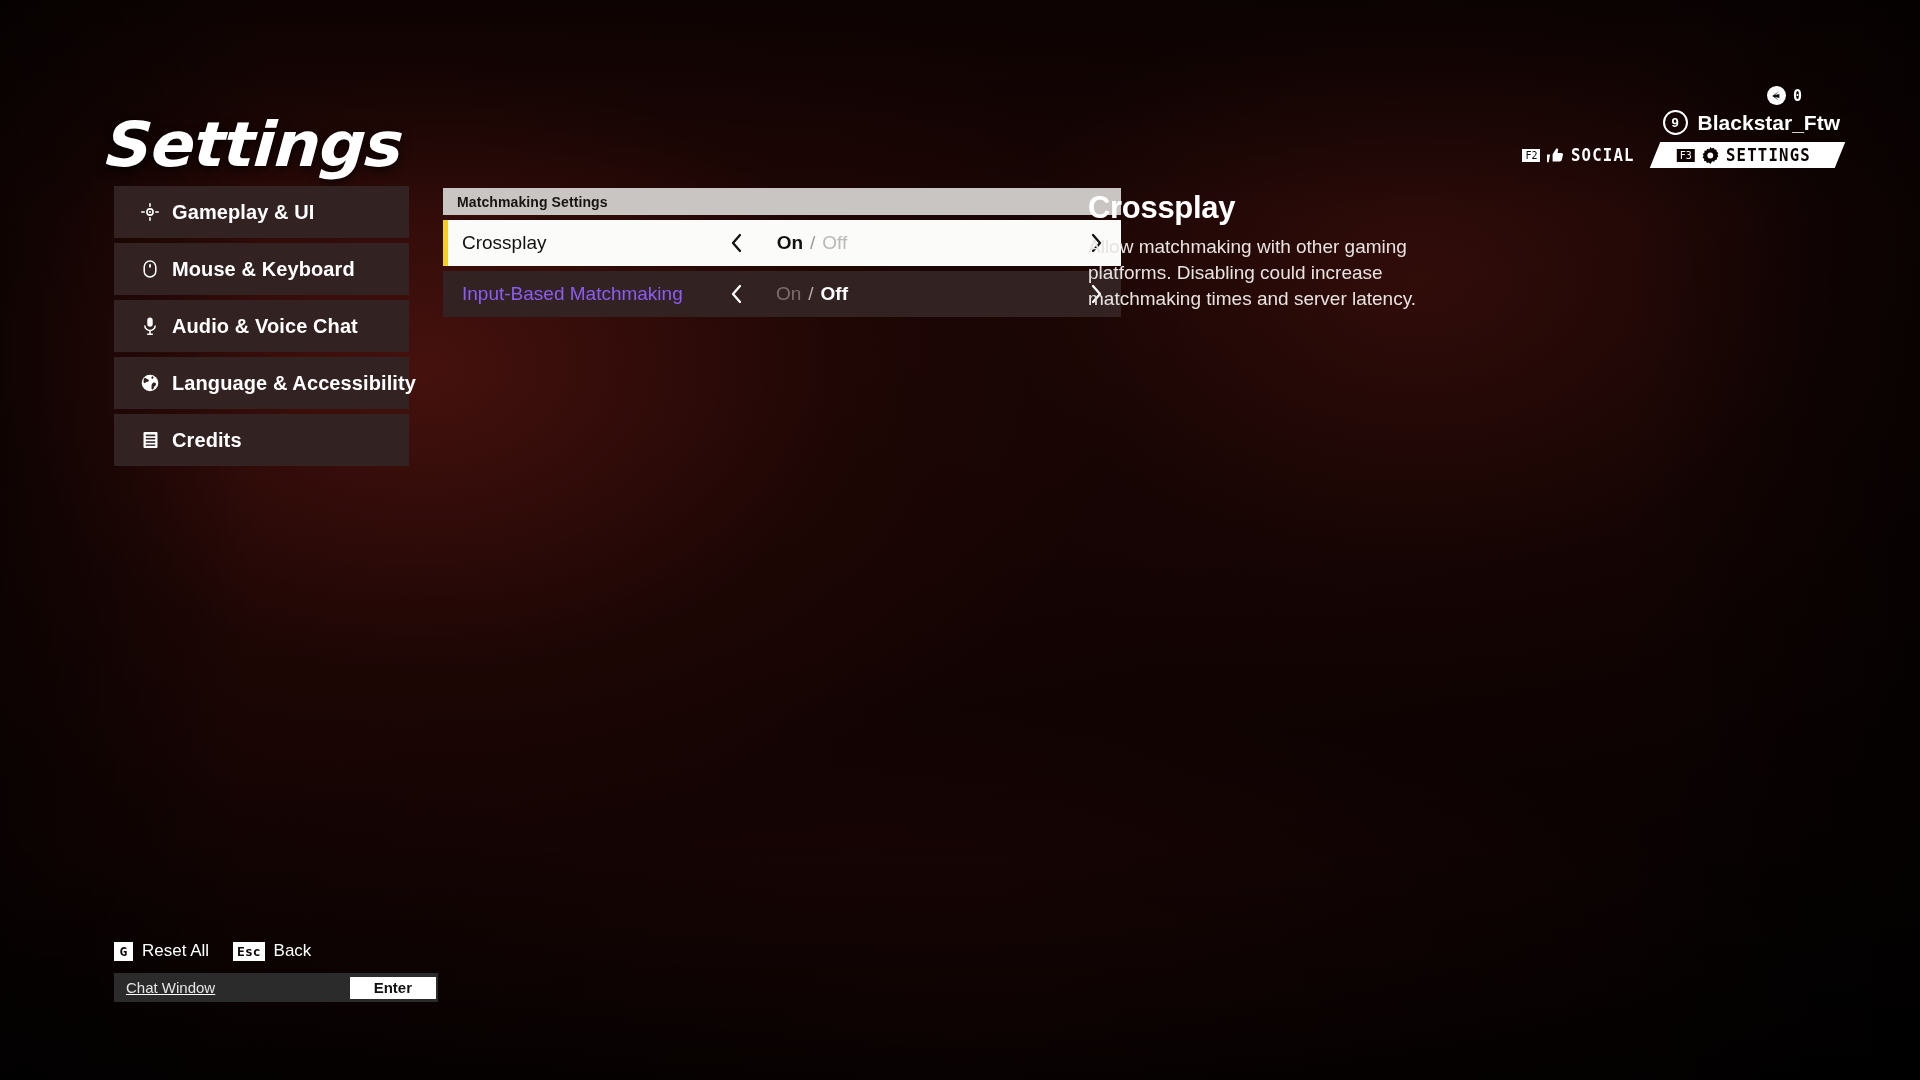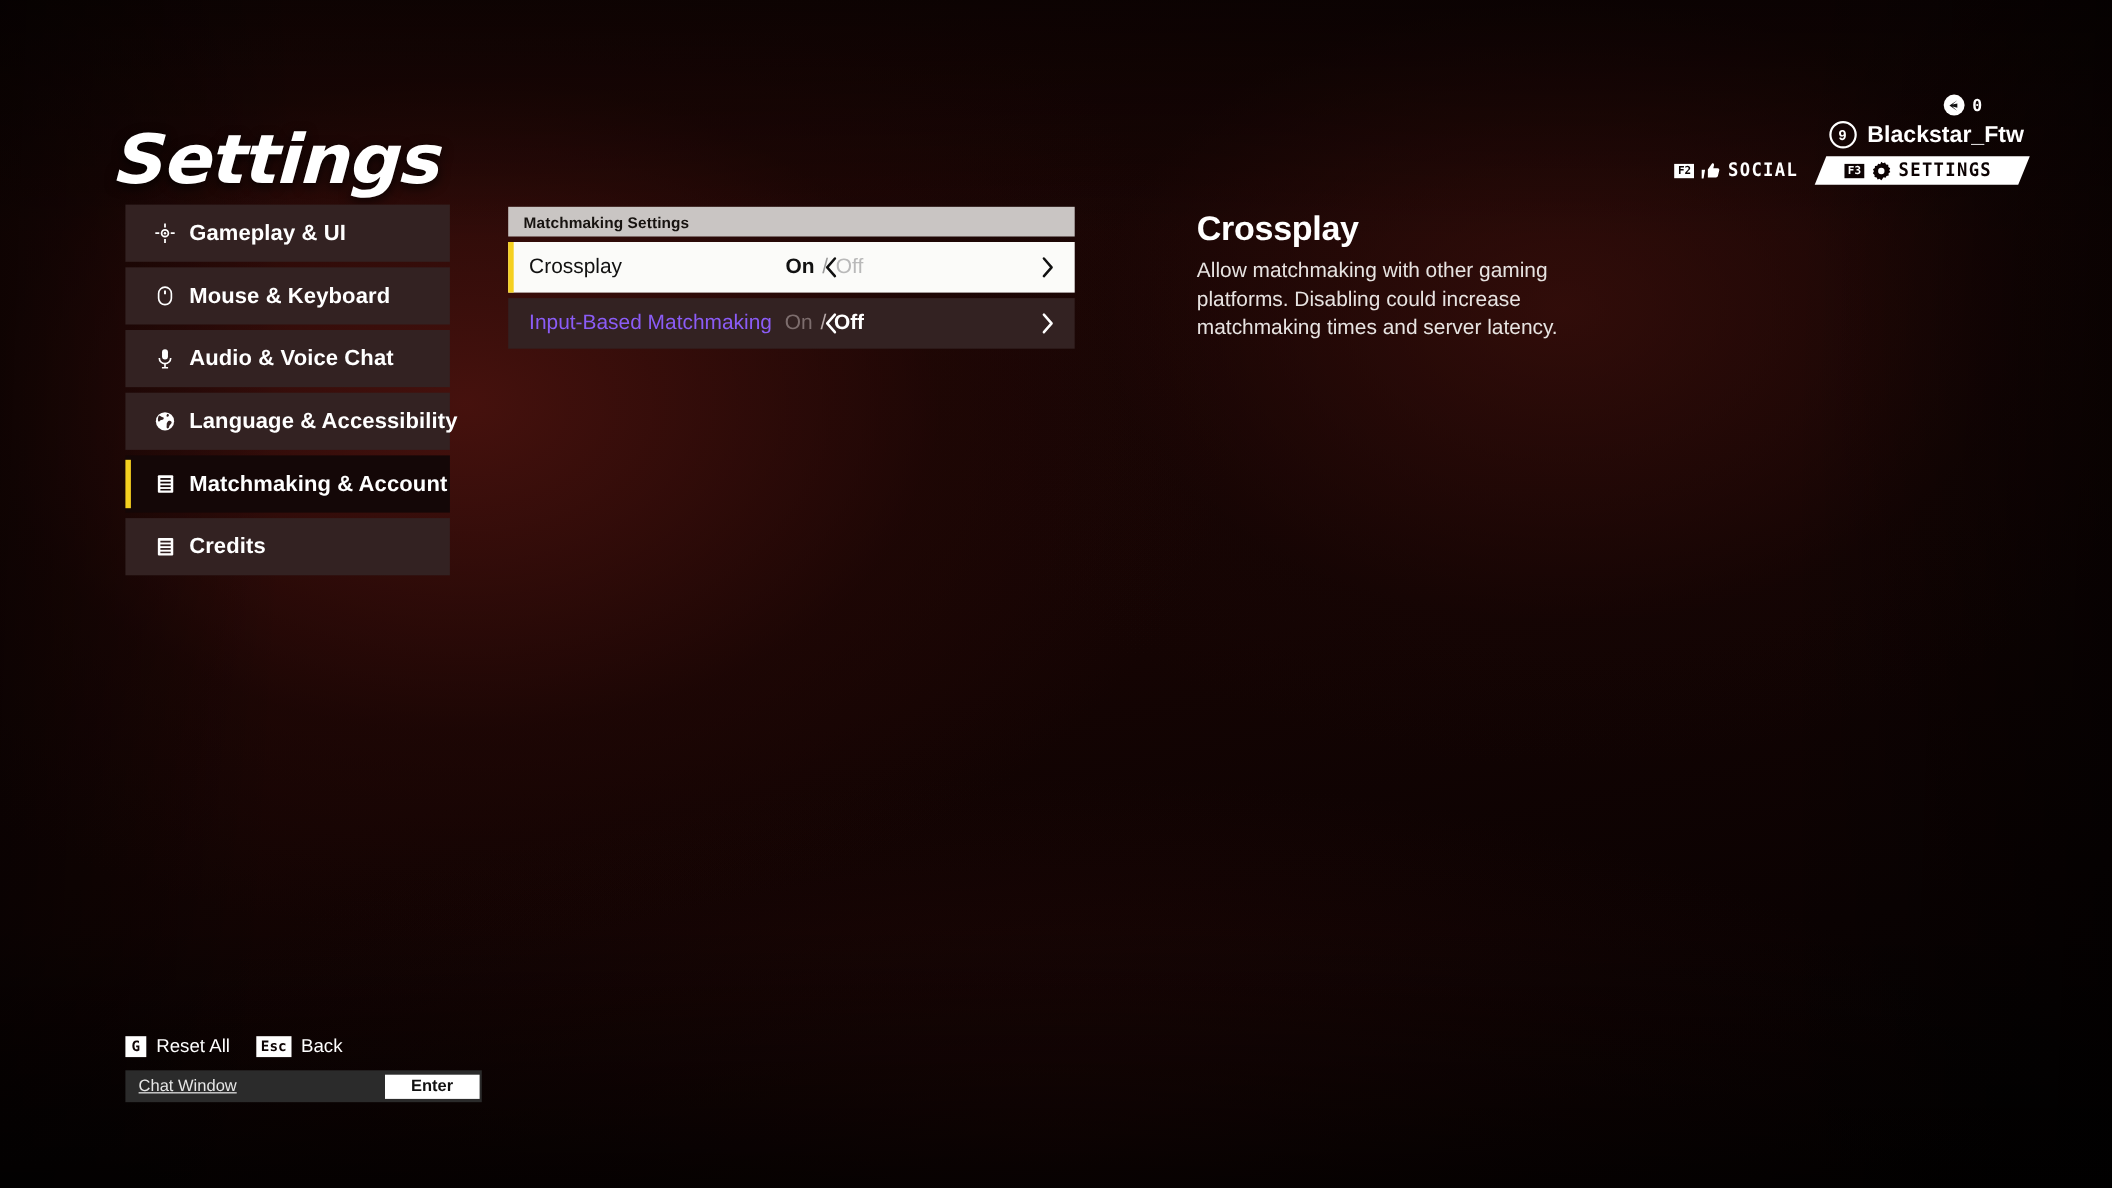--- a/index.html
+++ b/index.html
@@ -56,21 +56,21 @@
     display:flex; align-items:center; justify-content:center;
     flex:0 0 24px; color:#fff;
   }
   .side-item .ico svg { display:block; }
   .side-item .lbl {
     font-size:20px; font-weight:bold; color:#fff; letter-spacing:0.1px;
     white-space:nowrap;
   }
 
   
-  #panel { position:absolute; left:462px; top:188px; width:515px; }
+  #panel { position:absolute; left:443px; top:188px; width:678px; }
   #panel-header {
     height:27px; background:#c9c5c3; display:flex; align-items:center;
     padding-left:14px;
   }
   #panel-header span {
     font-size:14px; font-weight:bold; color:#171310; letter-spacing:0.1px;
   }
   .opt-row {
     position:relative; height:46px; margin-top:5px;
     display:flex; align-items:center; background:#332222;
@@ -137,21 +137,21 @@
     border:2px solid #fff; display:flex; align-items:center;
     justify-content:center; font-size:13px; font-weight:bold; color:#fff;
   }
   #player .name { font-size:21px; font-weight:bold; color:#fff; }
   #tabs { display:flex; align-items:stretch; justify-content:flex-end; height:26px; }
   .tab {
     display:flex; align-items:center; gap:7px; padding:0 14px;
     font-family:"DejaVu Sans Mono", monospace;
   }
   .tab .key {
-    background:#fff; color:#0d0303; font-size:10px; font-weight:bold;
+    background:#fff; color:#0d0303; font-size:10px; font-weight:normal;
     padding:1px 3px; line-height:1.1; letter-spacing:0;
     font-family:"DejaVu Sans Mono", monospace;
   }
   .tab .tlabel {
     font-size:17px; font-weight:bold; letter-spacing:1.3px;
     transform:scaleX(0.92); transform-origin:left center;
   }
   .tab .ticon { display:flex; align-items:center; }
   .tab.inactive { color:#fff; }
   .tab.active {
@@ -238,33 +238,20 @@
         <svg width="20" height="20" viewBox="0 0 20 20">
           <circle cx="10" cy="10" r="8.3" fill="#fff"></circle>
           <path d="M4.6 4.8c1.6.3 2.2 1.5 3.4 1.6 1.2.1 1.1 1.4.3 2-.8.6-2.4.3-3.1 1.3-.6.9-1.4.4-1.6-.7-.2-1.3.2-3 1-4.2z" fill="#332222"></path>
           <path d="M12.7 3.4c1.3.6 1 1.9.2 2.3-.8.4-1.7-.1-1.5-1 .2-.9.6-1.5 1.3-1.3z" fill="#332222"></path>
           <path d="M13.6 9.5c1.5-.4 2.6.6 2.4 1.9-.2 1.3-1.3 1.4-1.8 2.4-.5 1-.4 2.3-1.5 2.6-1.1.3-1.4-1-1.2-2.2.2-1.3-.2-2.3.5-3.2.5-.7 1-1.3 1.6-1.5z" fill="#332222"></path>
         </svg>
       </div>
       <div class="lbl">Language &amp; Accessibility</div>
     </div>
 
-    <div class="side-item active">
-      <div class="accent"></div>
-      <div class="ico">
-        <svg width="17" height="18" viewBox="0 0 17 18">
-          <rect x="1.5" y="1" width="14" height="16" rx="1" fill="#fff"></rect>
-          <rect x="3.8" y="3.6" width="9.4" height="1.6" fill="#140707"></rect>
-          <rect x="3.8" y="6.9" width="9.4" height="1.6" fill="#140707"></rect>
-          <rect x="3.8" y="10.2" width="9.4" height="1.6" fill="#140707"></rect>
-          <rect x="3.8" y="13.5" width="9.4" height="1.4" fill="#140707"></rect>
-        </svg>
-      </div>
-      <div class="lbl">Matchmaking &amp; Account</div>
-    </div>
 
     <div class="side-item">
 
       <div class="ico">
         <svg width="17" height="18" viewBox="0 0 17 18">
           <rect x="1.5" y="1" width="14" height="16" rx="1" fill="#fff"></rect>
           <rect x="3.8" y="3.6" width="9.4" height="1.6" fill="#332222"></rect>
           <rect x="3.8" y="6.9" width="9.4" height="1.6" fill="#332222"></rect>
           <rect x="3.8" y="10.2" width="9.4" height="1.6" fill="#332222"></rect>
           <rect x="3.8" y="13.5" width="9.4" height="1.4" fill="#332222"></rect>

